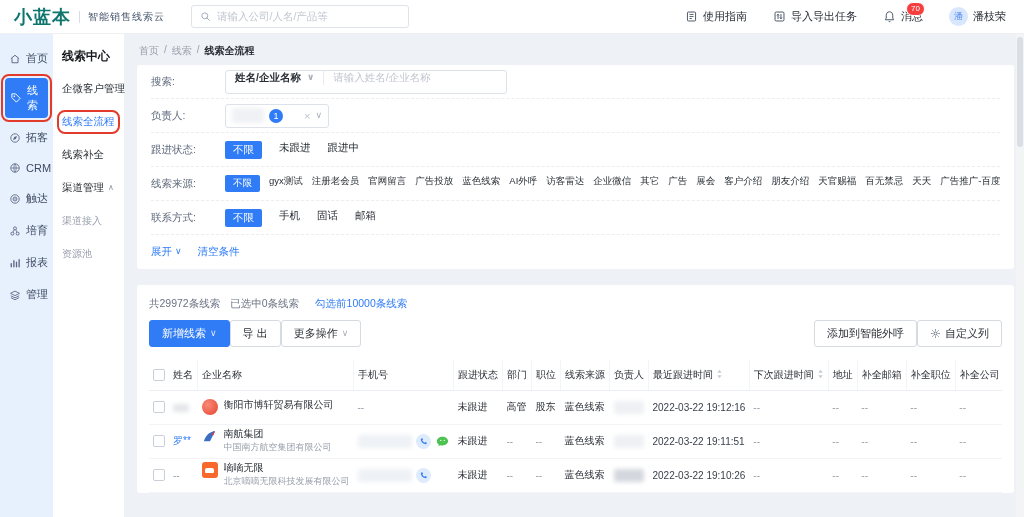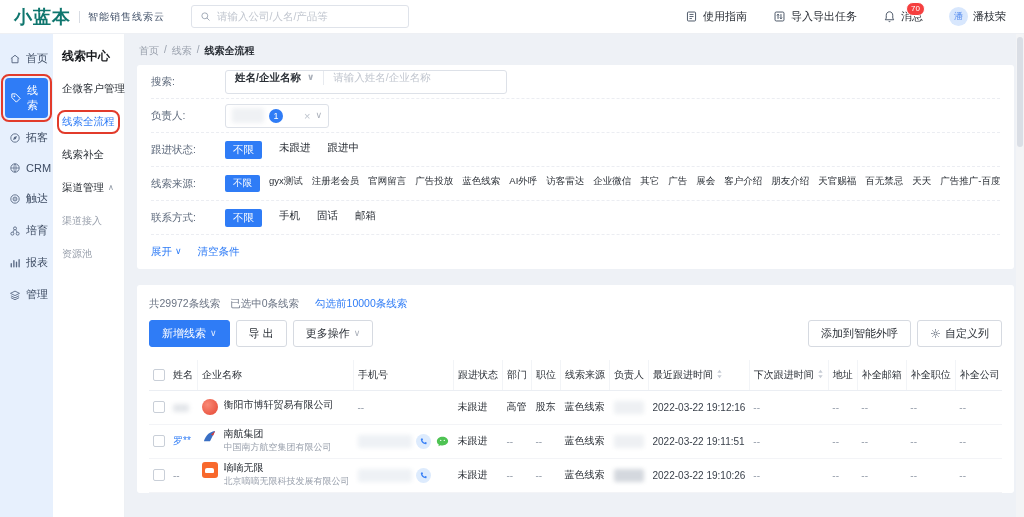--- a/index.html
+++ b/index.html
@@ -64,21 +64,21 @@
   .opts.normal .opt{margin-right:17px;font-size:10.5px}
   .opts.dense .opt{margin-right:9px;font-size:9.5px}
   .opt.active{background:#2f7cf6;color:#fff;border-radius:2px;padding:2px 8px}
   .f-links{display:flex;gap:16px;padding:8px 0 9px;font-size:10.5px;color:#2f7cf6}
   .f-link{cursor:pointer;display:flex;gap:3px;align-items:center}
   .f-link .caret{color:#2f7cf6}
   
   .table-card{padding:12px 12px 0;overflow:hidden}
   .stats{font-size:10.5px;color:#6b7484;display:flex;gap:10px;margin-bottom:9px;align-items:center}
   .stats .link{color:#2f7cf6;cursor:pointer;margin-left:6px}
-  .btn-row{display:flex;align-items:center;gap:6px;margin-bottom:13px}
+  .btn-row{display:flex;align-items:center;gap:0;margin-bottom:13px}
   button{font:inherit}
   .btn{height:27px;display:inline-flex;align-items:center;gap:4px;padding:0 12px;border:1px solid #d6dae1;border-radius:3px;background:#fff;font-size:11px;color:#2a2f36;cursor:pointer;white-space:nowrap}
   .btn.primary{background:#2f7cf6;border-color:#2f7cf6;color:#fff}
   .btn.primary .caret{color:#dce9ff}
   .btn .gear svg{width:11px;height:11px;color:#4a5566}
   .spacer{flex:1}
   .table-wrap{overflow:hidden}
   table{border-collapse:collapse;table-layout:fixed}
   th{font-size:10px;color:#2a2f36;font-weight:500;text-align:left;height:30px;border-bottom:1px solid #ebeef3;white-space:nowrap;overflow:hidden;padding:0 4px}
   th+th+th{border-left:1px solid #f2f4f7}

